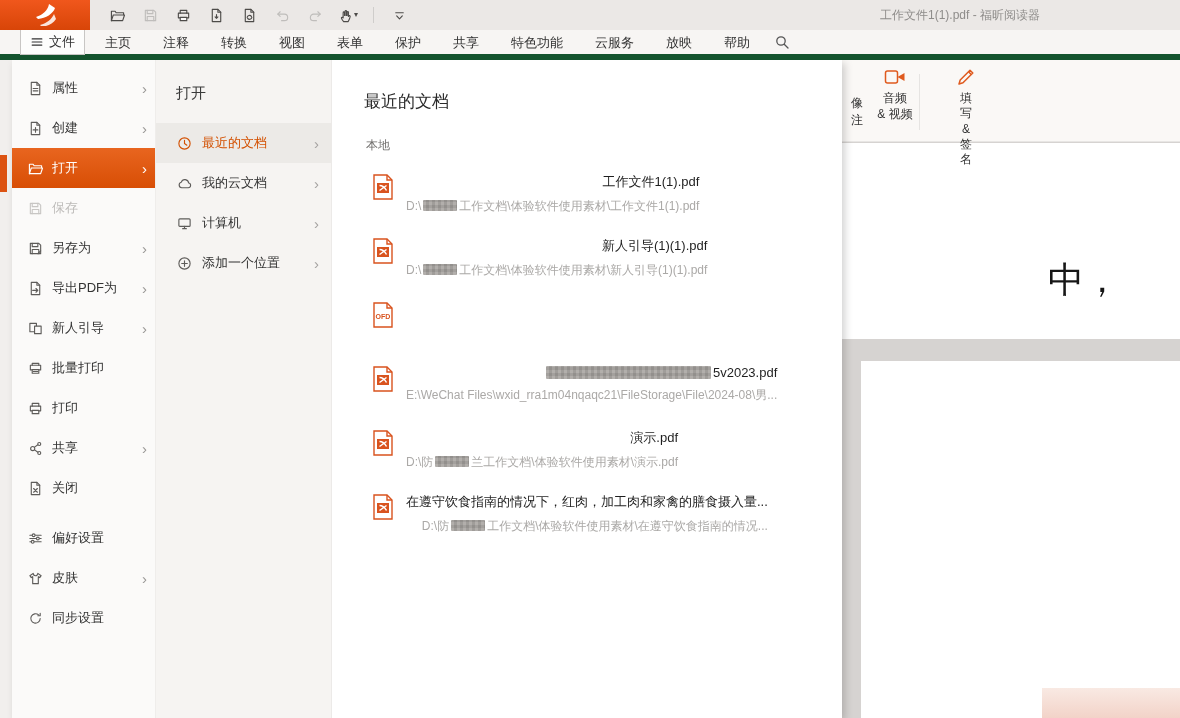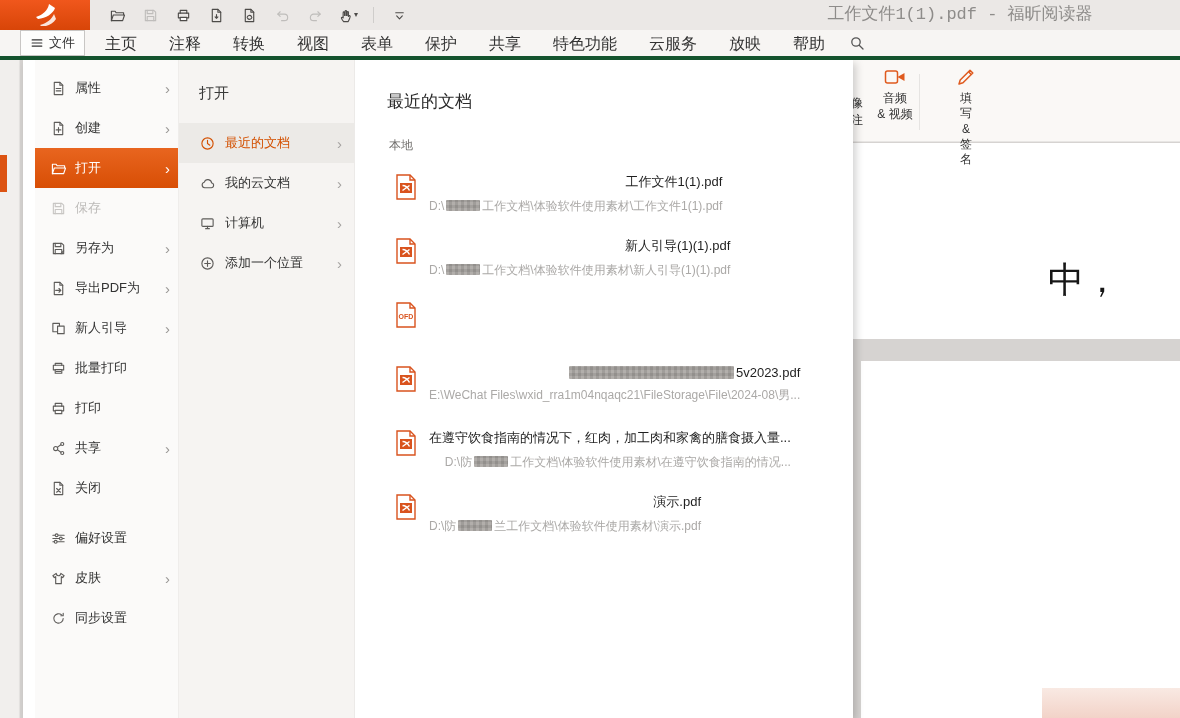--- a/index.html
+++ b/index.html
@@ -15,27 +15,27 @@
   .ic svg { display:block; }
 
   
   .titlebar { position:absolute; left:0; top:0; right:0; height:30px; background:#EBE8E6; display:flex; align-items:center; z-index:30; }
   .logo { width:90px; height:30px; background:linear-gradient(180deg,#F0571C,#D84508); display:flex; align-items:center; justify-content:center; flex:none; }
   .qtb { display:flex; align-items:center; gap:7px; padding-left:14px; color:#4D4B49; }
   .qbtn { height:24px; min-width:26px; display:flex; align-items:center; justify-content:center; border-radius:2px; }
   .qbtn.disabled { color:#BFBDBB; }
   .caret { font-size:8px; margin-left:1px; line-height:1; }
   .sep { width:1px; height:16px; background:#CFCDCB; margin:0 5px; display:inline-block; }
-  .wtitle { position:absolute; left:750px; width:420px; text-align:center; font-size:17px; color:#8E8C8A; line-height:30px; white-space:nowrap;font-family:Liberation Mono, monospace; }
+  .wtitle { position:absolute; left:750px; width:420px; text-align:center; font-size:12px; color:#8E8C8A; line-height:30px; white-space:nowrap; }
 
   
-  .menubar { position:absolute; left:0; top:30px; right:0; height:30px; background:#F7F5F3; border-bottom:4px solid #14532d; display:flex; align-items:center; z-index:25; }
+  .menubar { position:absolute; left:0; top:30px; right:0; height:30px; background:#F7F5F3; border-bottom:6px solid #14532d; display:flex; align-items:center; z-index:25; }
   .file-btn { margin-left:20px; height:26px; display:flex; align-items:center; gap:5px; padding:0 9px; border:1px solid #C8C6C4; background:#FDFDFC; font-size:13px; color:#333; flex:none; }
   .mb-items { display:flex; align-items:center; margin-left:4px; }
-  .mb-item { padding:0 16px; font-size:16px; color:#333; line-height:29px; white-space:nowrap; }
+  .mb-item { padding:0 16px; font-size:13px; color:#333; line-height:29px; white-space:nowrap; }
   .search-btn { margin-left:8px; color:#555; display:flex; align-items:center; }
 
   
   .left-strip { position:absolute; left:0; top:60px; width:20px; bottom:0; background:#F1EFED; border-right:1px solid #E5E3E1; z-index:5; }
   .notch { position:absolute; left:0; top:155px; width:7px; height:37px; background:#DC5312; z-index:6; }
 
   
   .rtb { position:absolute; left:840px; top:60px; right:0; height:82px; background:#FAF8F6; border-bottom:1px solid #E8E6E4; z-index:4; }
   .partial-txt { position:absolute; font-size:12px; color:#333; z-index:5; white-space:nowrap; }
   .p1 { left:851px; top:95px; }
@@ -45,21 +45,21 @@
   .btn-fill { left:921px;padding-left:36px; }
   .rtb-sep { position:absolute; left:919px; top:74px; width:1px; height:56px; background:#E6E4E2; z-index:5; }
   .rtb-btn .ic { height:22px; margin-bottom:2px; }
 
   .page1 { position:absolute; left:840px; top:143px; width:340px; height:196px; background:#FFFFFF; z-index:3; }
   .page2 { position:absolute; left:861px; top:361px; width:319px; height:357px; background:#FFFFFF; z-index:3; }
   .doc-text { position:absolute; left:1048px; top:256px; font-family:"Liberation Serif","DejaVu Serif",serif; font-size:36px; color:#161616; z-index:4; }
   .pink-blob { position:absolute; right:0; bottom:0; width:138px; height:30px; background:linear-gradient(180deg,#F8E7E0,#F1CEC2); opacity:.9; }
 
   
-  .overlay { position:absolute; left:23px; top:60px; width:830px; height:658px; display:flex; background:#fff; box-shadow:3px 3px 8px rgba(0,0,0,.18); z-index:20;padding-left:12px; }
+  .overlay { position:absolute; left:12px; top:60px; width:830px; height:658px; display:flex; background:#fff; box-shadow:3px 3px 8px rgba(0,0,0,.18); z-index:20; }
   .col-menu { width:143px; background:#FBFAF9; padding-top:8px; flex:none; }
   .fm-row { height:40px; display:flex; align-items:center; gap:9px; padding:0 8px 0 15px; font-size:13px; color:#333; }
   .fm-row .ic { width:16px; color:#5E5C5A; flex:none; }
   .fm-row .arrow { margin-left:auto; color:#9A9896; font-size:15px; line-height:1; }
   .fm-row.selected { background:linear-gradient(180deg,#E8651F,#D84E05); color:#fff; }
   .fm-row.selected .ic, .fm-row.selected .arrow { color:#fff; }
   .fm-row.disabled { color:#BDBBB9; }
   .fm-row.disabled .ic { color:#C8C6C4; }
   .fm-row.group-start { margin-top:10px; }
 
@@ -468,31 +468,31 @@
           </div>
         </div>
         <div class="file-row">
           <span class="ficon"><svg width="22" height="26" viewBox="0 0 22 26">
               <path d="M2 1h13l5 5v19H2z" fill="#fff" stroke="#D9531E" stroke-width="1.4"></path>
               <path d="M15 1v5h5" fill="none" stroke="#D9531E" stroke-width="1.4"></path>
               <rect x="5" y="9" width="12" height="10" fill="#D9531E"></rect>
               <path d="M7.5 16.5l7-5M7.5 11.5c2.5 0 5 1.5 7 5" stroke="#fff" stroke-width="1.5" fill="none"></path>
             </svg></span>
           <div>
+            <div class="fname"><span>演示.pdf</span></div>
+            <div class="fpath"><span>D:\防</span><span class="mosaic"></span><span>兰工作文档\体验软件使用素材\演示.pdf</span></div>
+          </div>
+        </div>
+        <div class="file-row">
+          <span class="ficon"><svg width="22" height="26" viewBox="0 0 22 26">
+              <path d="M2 1h13l5 5v19H2z" fill="#fff" stroke="#D9531E" stroke-width="1.4"></path>
+              <path d="M15 1v5h5" fill="none" stroke="#D9531E" stroke-width="1.4"></path>
+              <rect x="5" y="9" width="12" height="10" fill="#D9531E"></rect>
+              <path d="M7.5 16.5l7-5M7.5 11.5c2.5 0 5 1.5 7 5" stroke="#fff" stroke-width="1.5" fill="none"></path>
+            </svg></span>
+          <div>
             <div class="fname"><span>在遵守饮食指南的情况下，红肉，加工肉和家禽的膳食摄入量...</span></div>
             <div class="fpath"><span>D:\防</span><span class="mosaic"></span><span>工作文档\体验软件使用素材\在遵守饮食指南的情况...</span></div>
           </div>
         </div>
-        <div class="file-row">
-          <span class="ficon"><svg width="22" height="26" viewBox="0 0 22 26">
-              <path d="M2 1h13l5 5v19H2z" fill="#fff" stroke="#D9531E" stroke-width="1.4"></path>
-              <path d="M15 1v5h5" fill="none" stroke="#D9531E" stroke-width="1.4"></path>
-              <rect x="5" y="9" width="12" height="10" fill="#D9531E"></rect>
-              <path d="M7.5 16.5l7-5M7.5 11.5c2.5 0 5 1.5 7 5" stroke="#fff" stroke-width="1.5" fill="none"></path>
-            </svg></span>
-          <div>
-            <div class="fname"><span>演示.pdf</span></div>
-            <div class="fpath"><span>D:\防</span><span class="mosaic"></span><span>兰工作文档\体验软件使用素材\演示.pdf</span></div>
-          </div>
-        </div>
       </div>
   </div>
 </div>
 
 </body></html>

